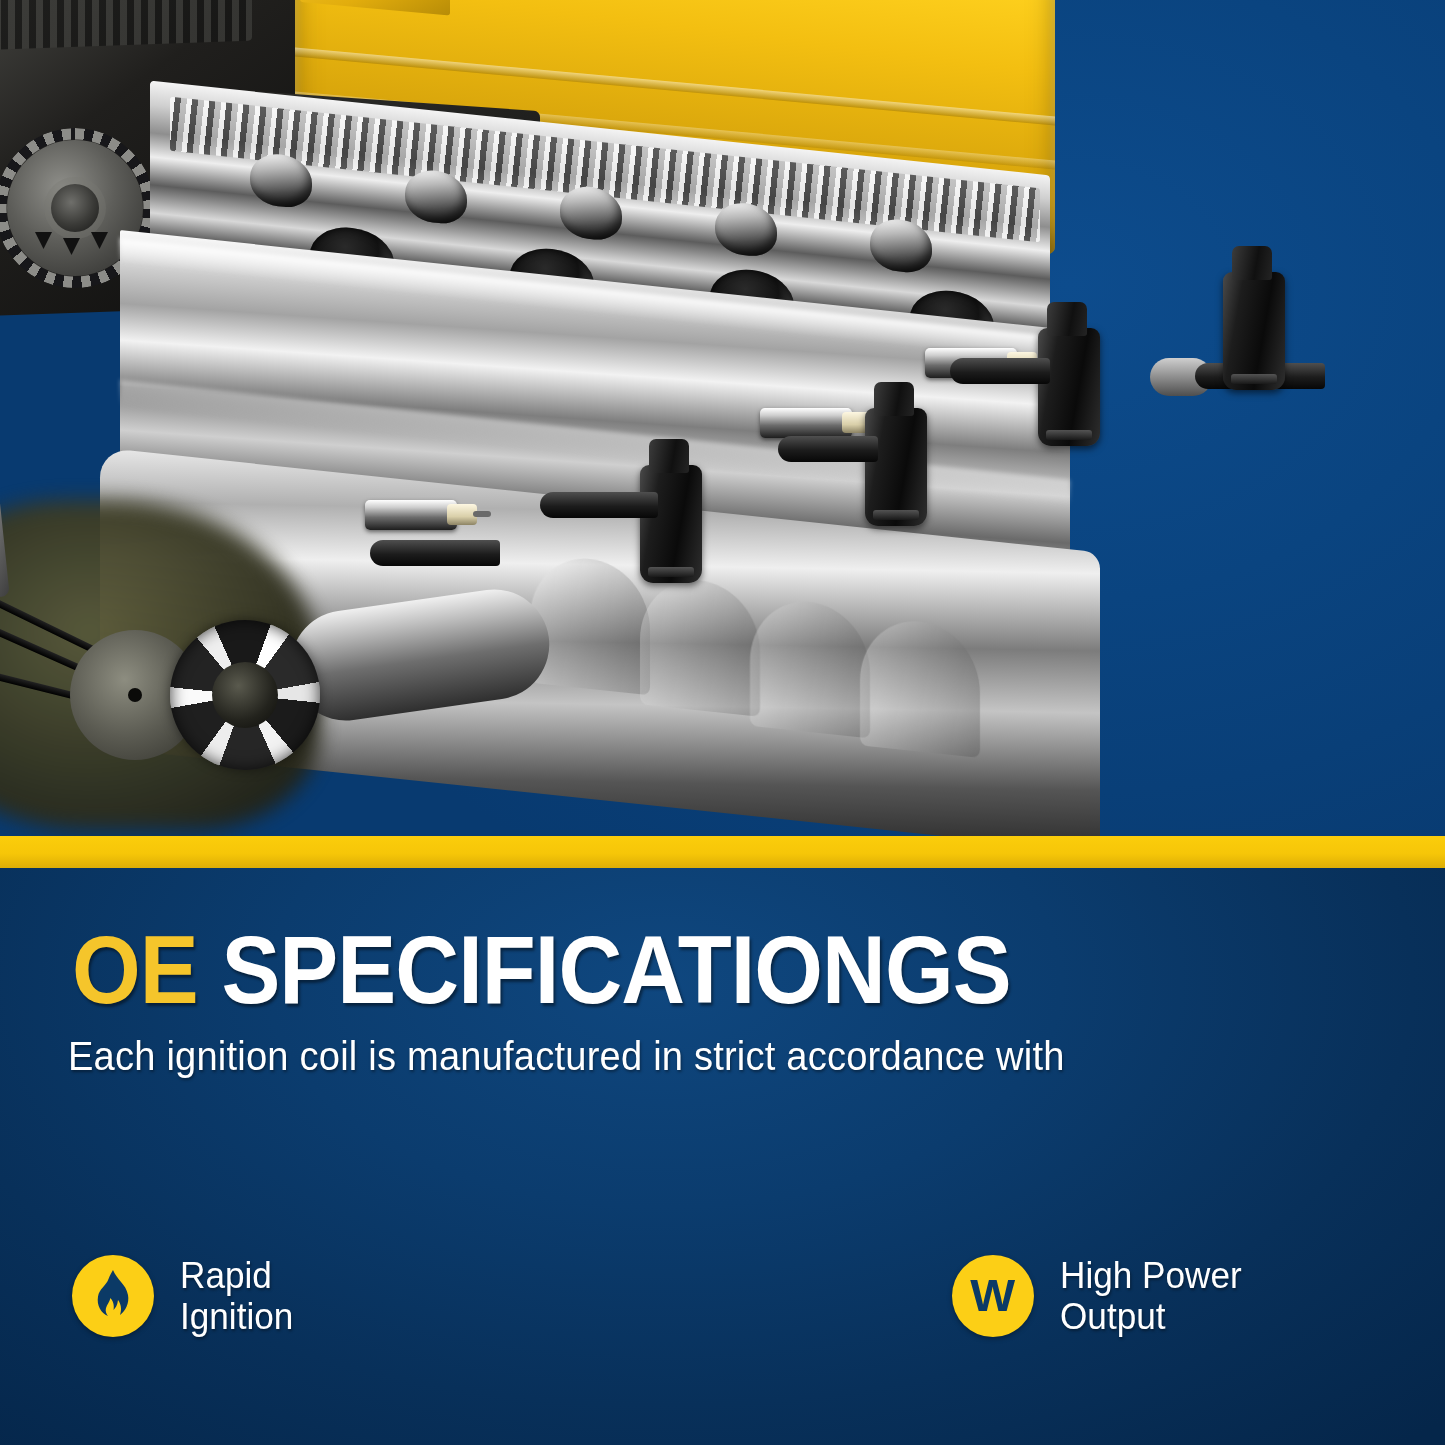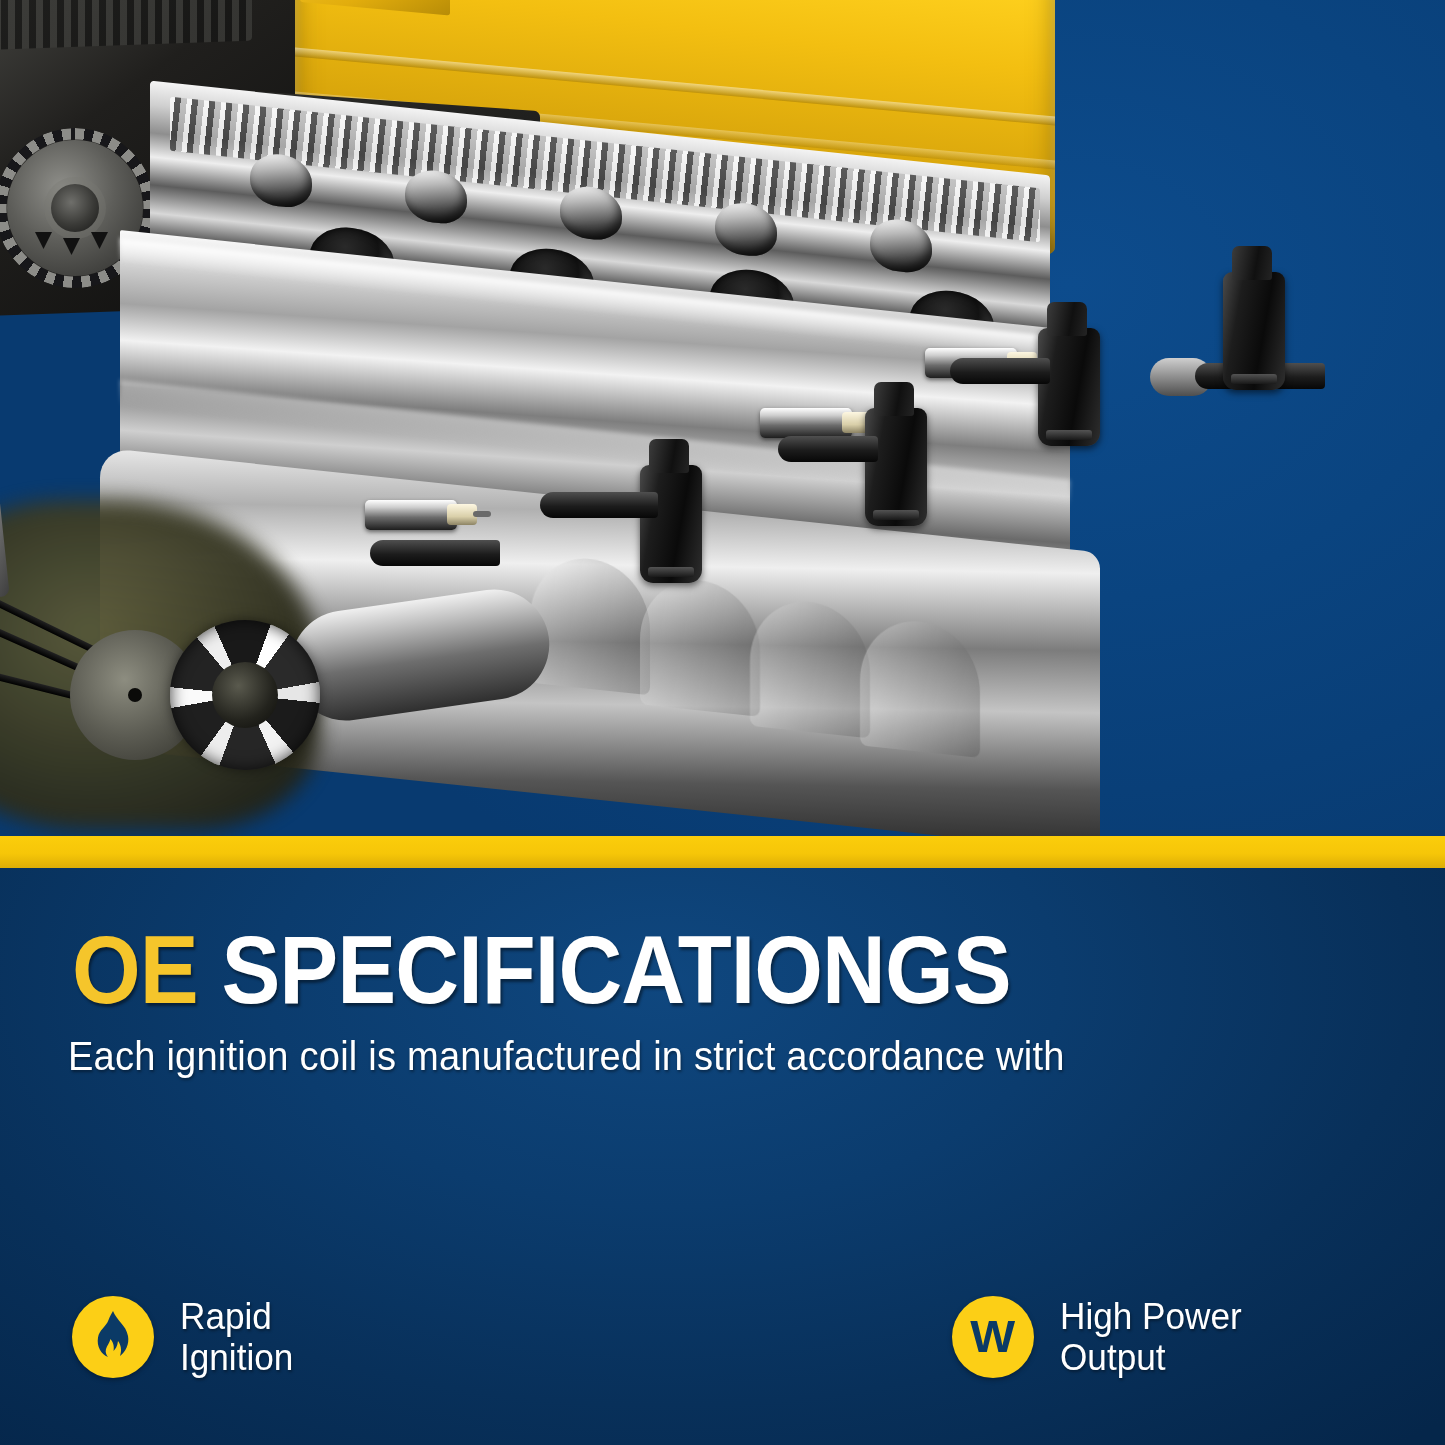--- a/index.html
+++ b/index.html
@@ -454,21 +454,20 @@
     text-shadow: 1px 2px 3px rgba(0,0,0,.4);
   }
 
   
   .features {
     position: absolute;
     left: 0;
     top: 1255px;
     width: 1445px;
     height: 130px;
-    margin-top: 41px;
   }
   .feature {
     position: absolute;
     display: flex;
     align-items: center;
     gap: 26px;
   }
   .feature.f1 { left: 72px;  top: 0; }
   .feature.f2 { left: 487px; top: 0; }
   .feature.f3 { left: 952px; top: 0; }

